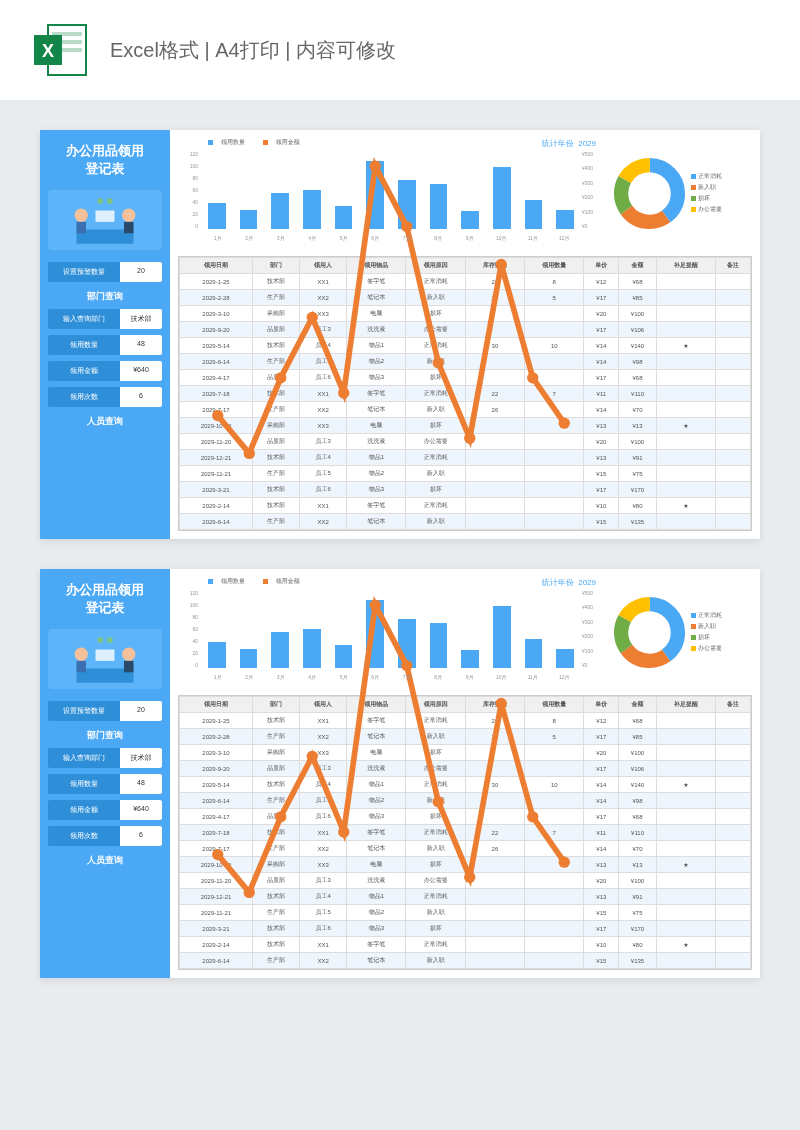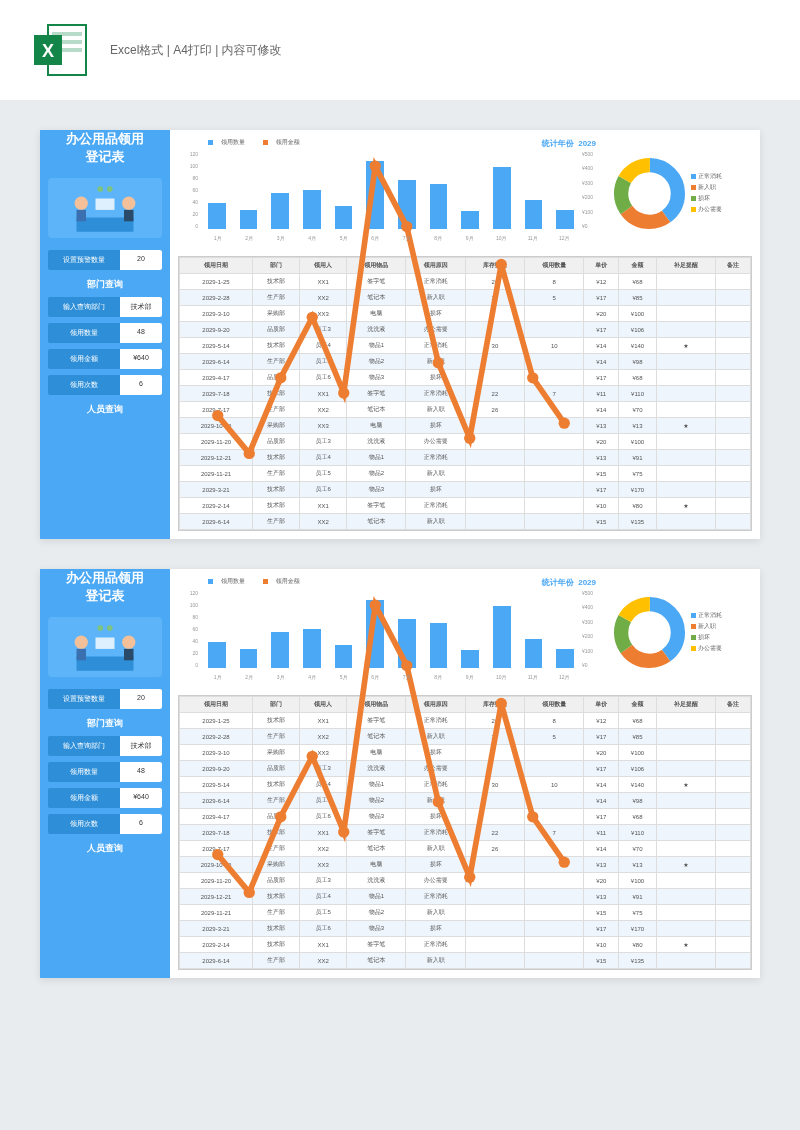--- a/index.html
+++ b/index.html
@@ -1,38 +1,38 @@
 <!DOCTYPE html>
 <html><head>
 <meta charset="utf-8">
 <style>
 *{box-sizing:border-box;margin:0;padding:0}
 body{font-family:"Microsoft YaHei",Arial,sans-serif;background:#e8ecef;width:800px;margin:0 auto}
 .header{background:#fff;padding:20px 30px;display:flex;align-items:center;gap:20px}
 .excel-icon{width:60px;height:60px;flex-shrink:0}
 .header-text h1{font-size:36px;font-weight:bold;color:#138549;letter-spacing:2px}
-.header-text p{font-size:12px;color:#666;margin-top:0}
+.header-text p{font-size:20px;color:#666;margin-top:0}
 .preview-area{padding:30px 40px;background:#e8ecef;position:relative}
 .watermark{position:absolute;top:0;left:0;right:0;bottom:0;pointer-events:none;opacity:0.06;font-size:40px;color:#000;overflow:hidden}
 .sheet{background:#fff;margin-bottom:30px;display:flex;font-size:7px;box-shadow:0 2px 8px rgba(0,0,0,0.1)}
-.sidebar{width:130px;background:#4ba8f5;color:#fff;padding:0 8px;flex-shrink:0}
+.sidebar{width:130px;background:#4ba8f5;color:#fff;padding:12px 8px;flex-shrink:0}
 .sidebar-title{font-size:13px;font-weight:bold;text-align:center;line-height:1.4}
 .illustration{margin:12px auto;height:60px;background:#5db4f8;border-radius:4px;position:relative;overflow:hidden}
 .illustration svg{width:100%;height:100%}
 .side-row{display:flex;background:#2e8fd8;margin:6px 0;border-radius:2px;overflow:hidden;font-size:7px}
 .side-label{flex:1;padding:5px 4px;text-align:center}
 .side-value{width:42px;background:#fff;color:#333;padding:5px 2px;text-align:center}
 .side-section{font-size:9px;font-weight:bold;text-align:center;margin:8px 0 4px}
 .main{flex:1;padding:8px}
 .chart-row{display:flex;gap:8px;margin-bottom:8px}
 .bar-chart{flex:1;position:relative;height:110px}
 .legend-top{font-size:6px;color:#666;text-align:left;padding-left:30px}
 .legend-top span{margin-right:8px}
 .legend-dot{display:inline-block;width:5px;height:5px;margin-right:2px;vertical-align:middle}
-.stat-year{position:absolute;right:8px;top:0;font-size:8px;color:#4ba8f5;font-weight:bold}
+.stat-year{position:absolute;right:8px;top:0;font-size:8px;color:#4ba8f5;font-weight:normal}
 .stat-year .y{color:#4ba8f5}
 .chart-area{position:relative;height:90px;margin-top:4px;padding-left:24px;padding-right:24px}
 .y-axis-left{position:absolute;left:0;top:0;bottom:12px;width:20px;font-size:5px;color:#999;display:flex;flex-direction:column;justify-content:space-between;text-align:right}
 .y-axis-right{position:absolute;right:0;top:0;bottom:12px;width:22px;font-size:5px;color:#999;display:flex;flex-direction:column;justify-content:space-between;text-align:left}
 .bars{position:absolute;left:24px;right:24px;bottom:12px;top:0;display:flex;align-items:flex-end;gap:2px}
 .bar-col{flex:1;display:flex;flex-direction:column;align-items:center}
 .bar{width:60%;background:#4ba8f5}
 .x-labels{position:absolute;left:24px;right:24px;bottom:0;display:flex;font-size:5px;color:#999}
 .x-labels span{flex:1;text-align:center}
 .line-overlay{position:absolute;left:24px;right:24px;bottom:12px;top:0;pointer-events:none}

